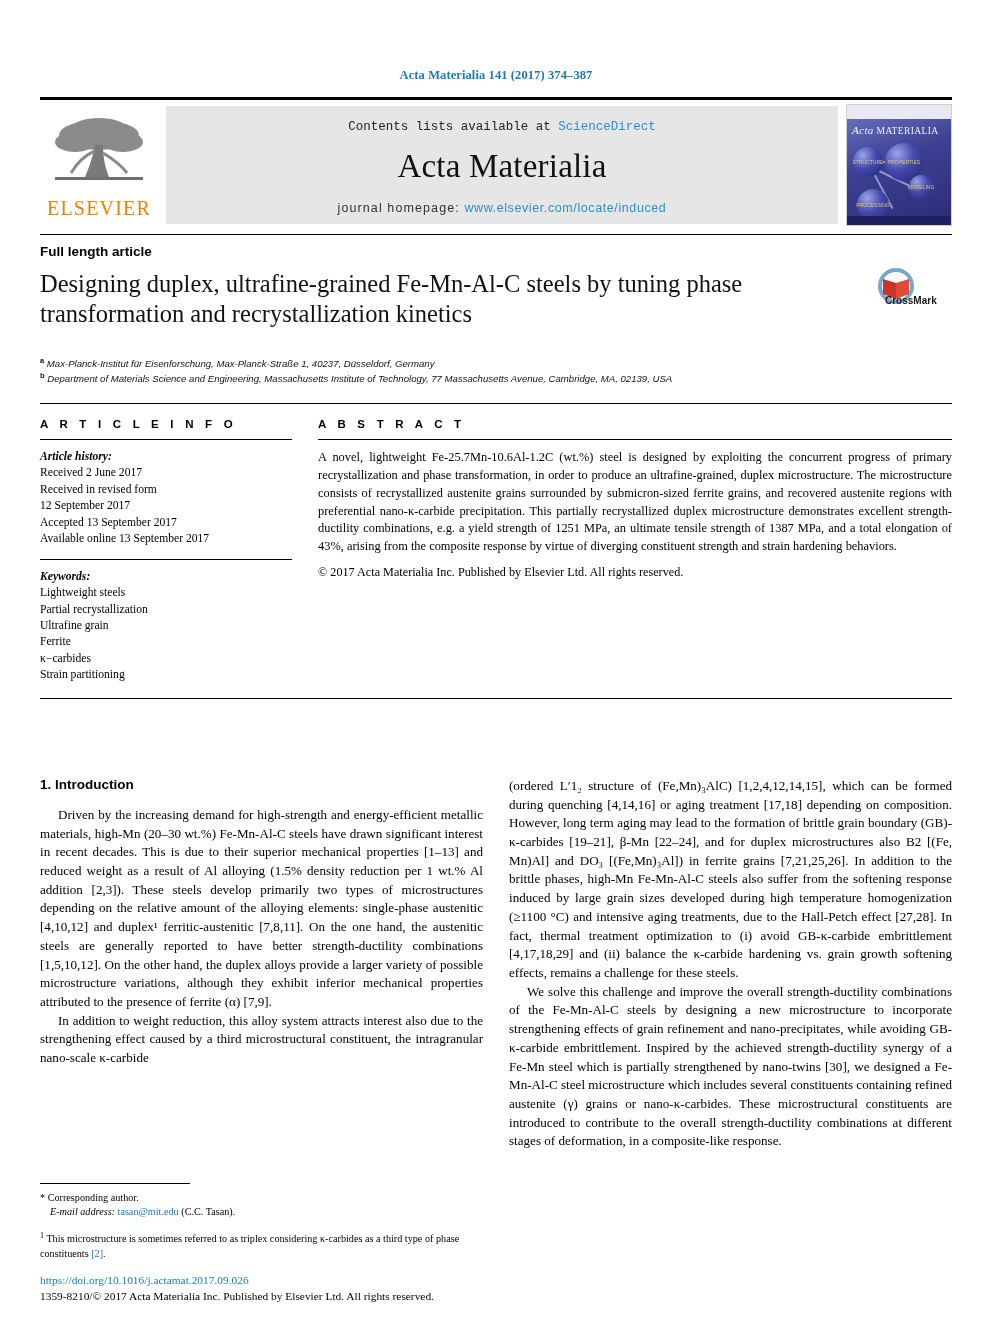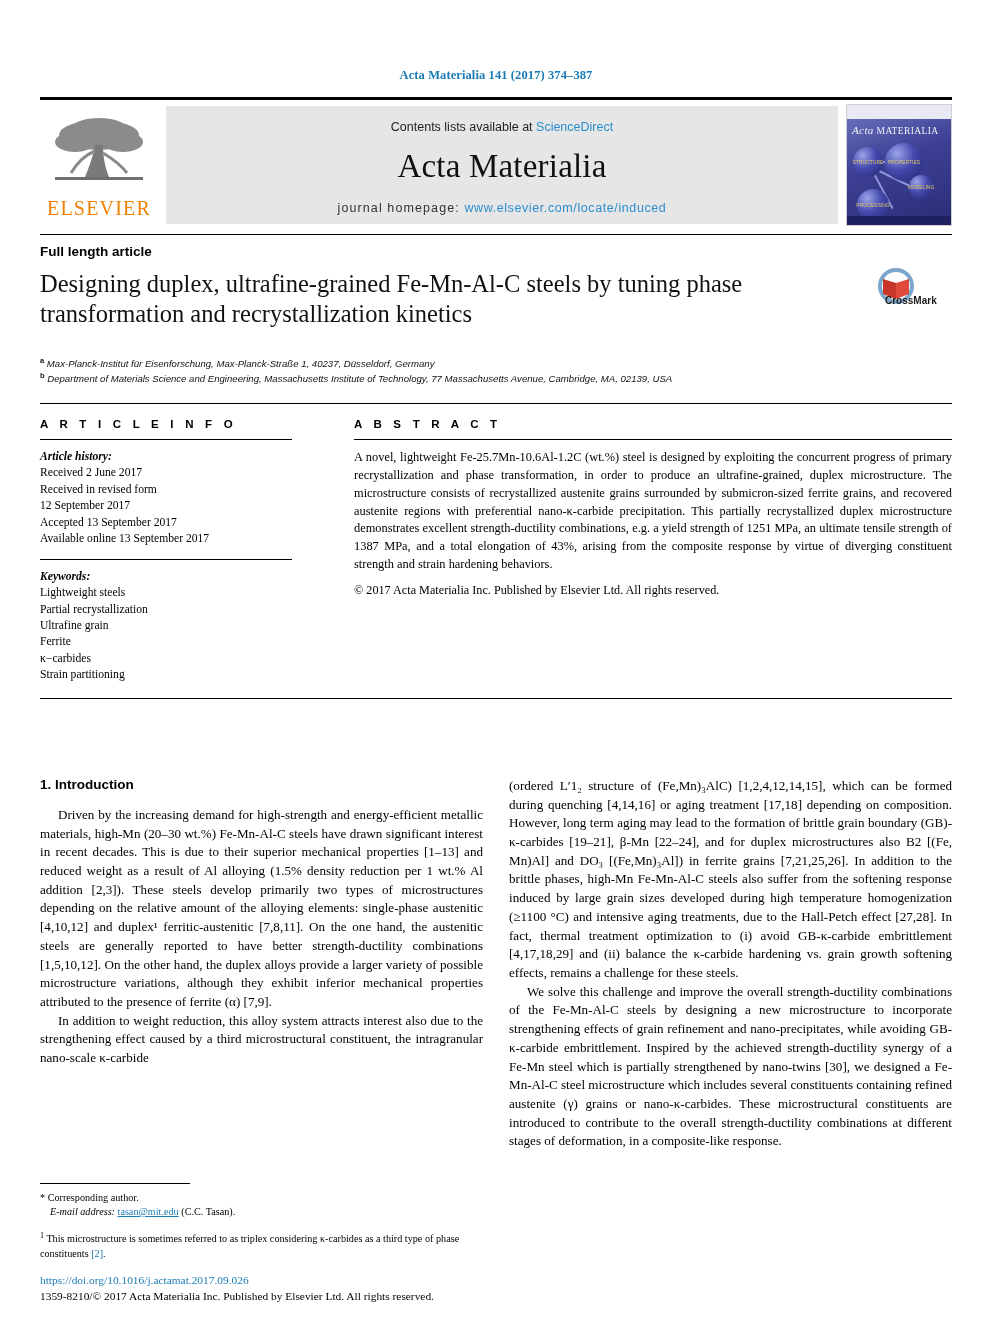--- a/index.html
+++ b/index.html
@@ -63,21 +63,21 @@
     flex: 1 1 auto;
     background: #e6e6e6;
     margin: 6px 8px 6px 8px;
     display: flex;
     flex-direction: column;
     align-items: center;
     justify-content: center;
     position: relative;
   }
   .contents-line {
-    font-family: Liberation Sans, sans-serif;
+    font-family: Liberation Mono, monospace;
     font-size: 12.5px;
     color: #222;
     margin-top: 4px;
   }
   .contents-line .sd { color: #2a8fd0; }
   .journal-title {
     font-family: "Liberation Serif", serif;
     font-size: 33px;
     color: #111;
     margin: 14px 0 16px 0;
@@ -183,21 +183,21 @@
 
   
   .band {
     margin-top: 17px;
     border-top: 1px solid #000;
     padding-top: 14px;
     display: flex;
     gap: 26px;
   }
   .col-info { width: 252px; flex: 0 0 252px; }
-  .col-abs  { flex: 1 1 auto; margin-left: 36px; }
+  .col-abs  { flex: 1 1 auto; }
   .sec-head {
     font-family: "Liberation Sans", sans-serif;
     font-weight: bold;
     font-size: 11.5px;
     letter-spacing: 4.2px;
   }
   .rule { border-top: 1.6px solid #000; margin: 9px 0 9px 0; }
   .rule-thin { border-top: 1px solid #000; margin: 11px 0 9px 0; }
   .info-text {
     font-family: "Liberation Serif", serif;
@@ -235,21 +235,21 @@
   .ptext {
     font-family: "Liberation Serif", serif;
     font-size: 13.1px;
     line-height: 1.43;
     text-align: justify;
     margin: 0;
     hyphens: auto;
   }
   .ptext + .ptext { text-indent: 18px; }
   .ref { color: #1a7bb5; }
-  .lnk { color: #1a7bb5; text-decoration: underline; }
+  .lnk { color: #1a7bb5; }
 
   
   .footnotes {
     position: absolute;
     left: 40px;
     bottom: 62px;
     width: 443px;
   }
   .fn-rule { border-top: 1px solid #000; width: 150px; margin-bottom: 7px; }
   .fn {

